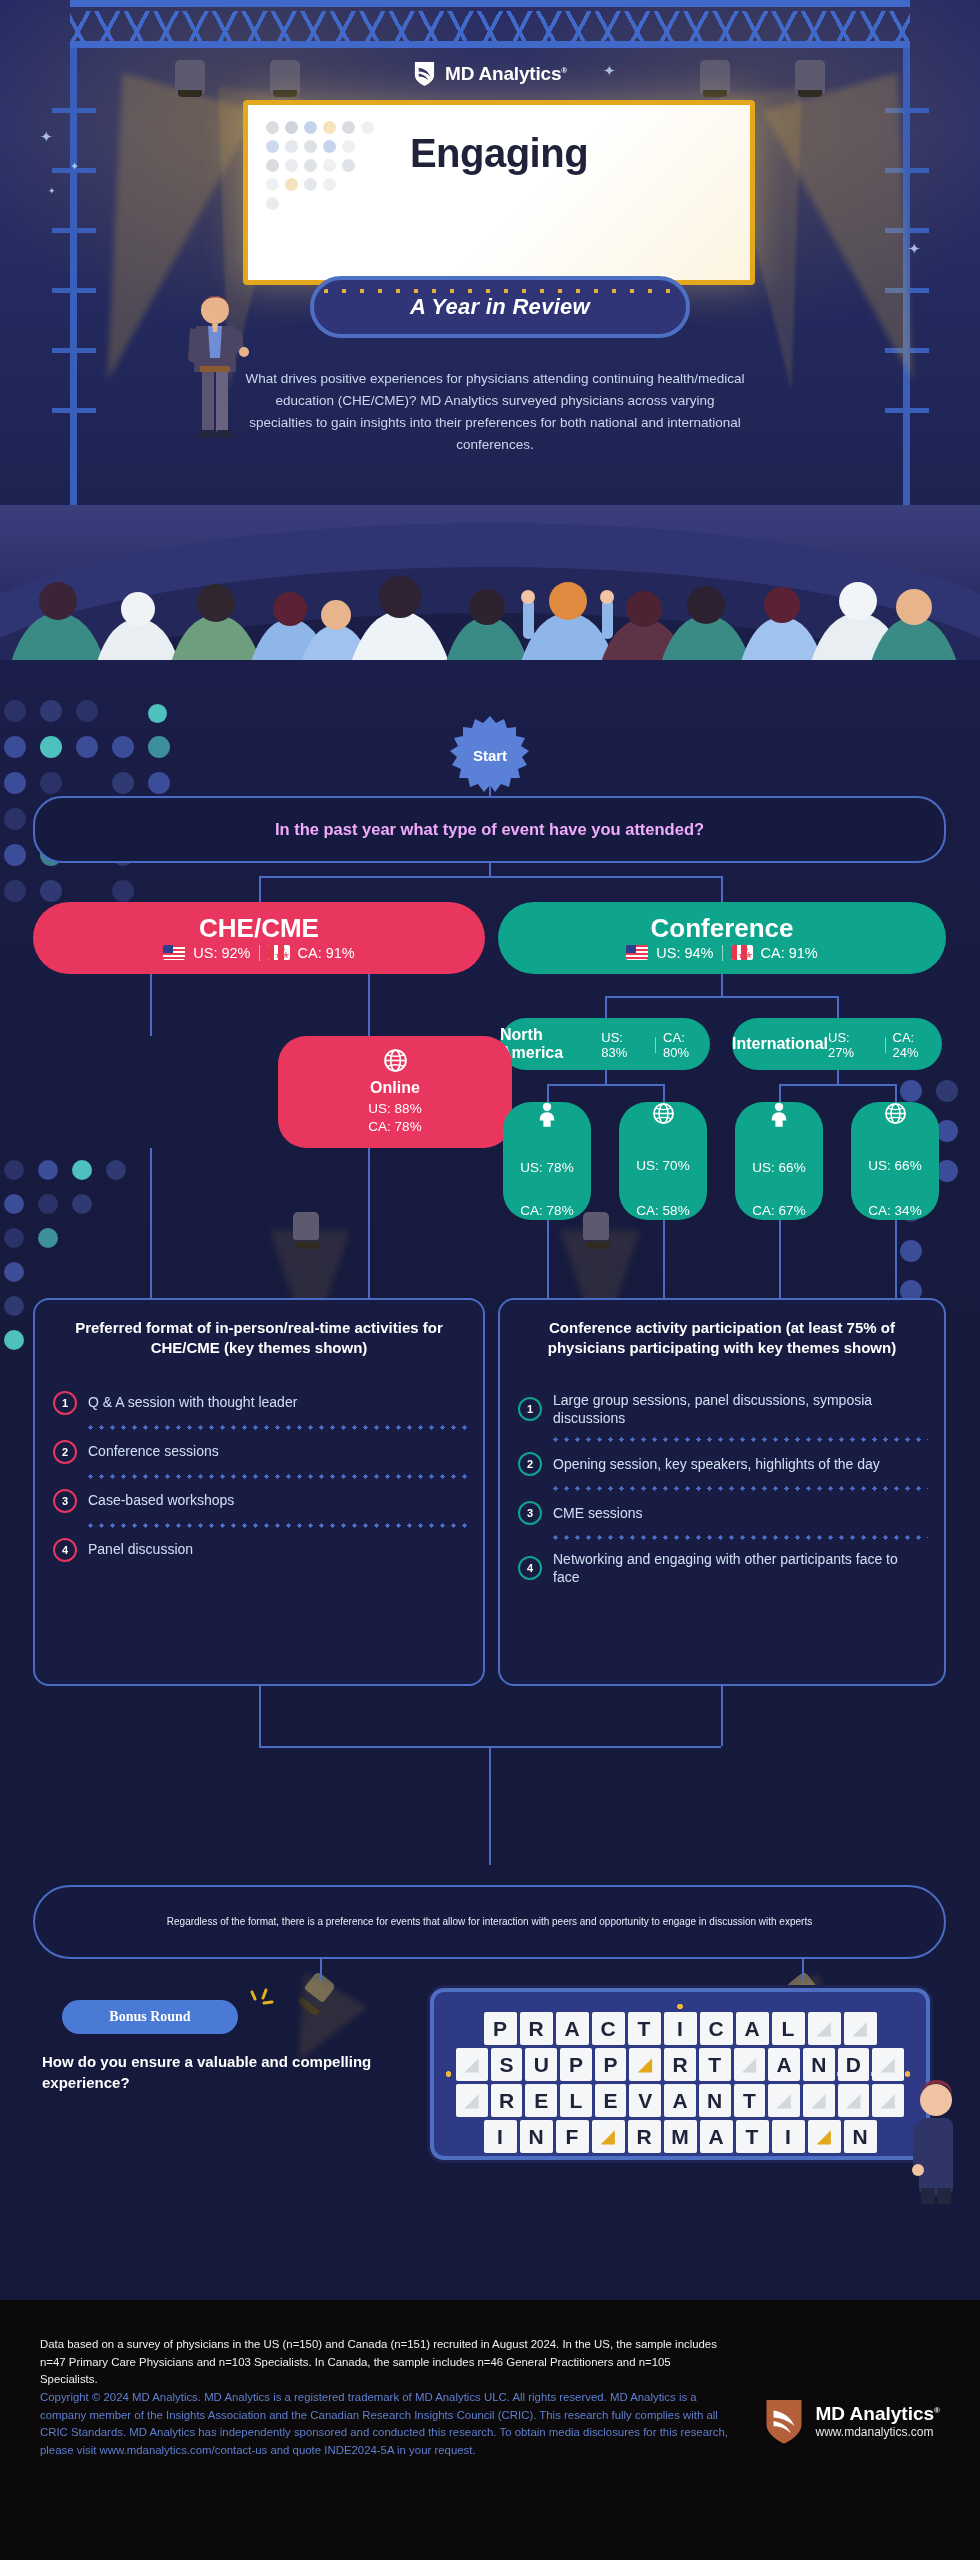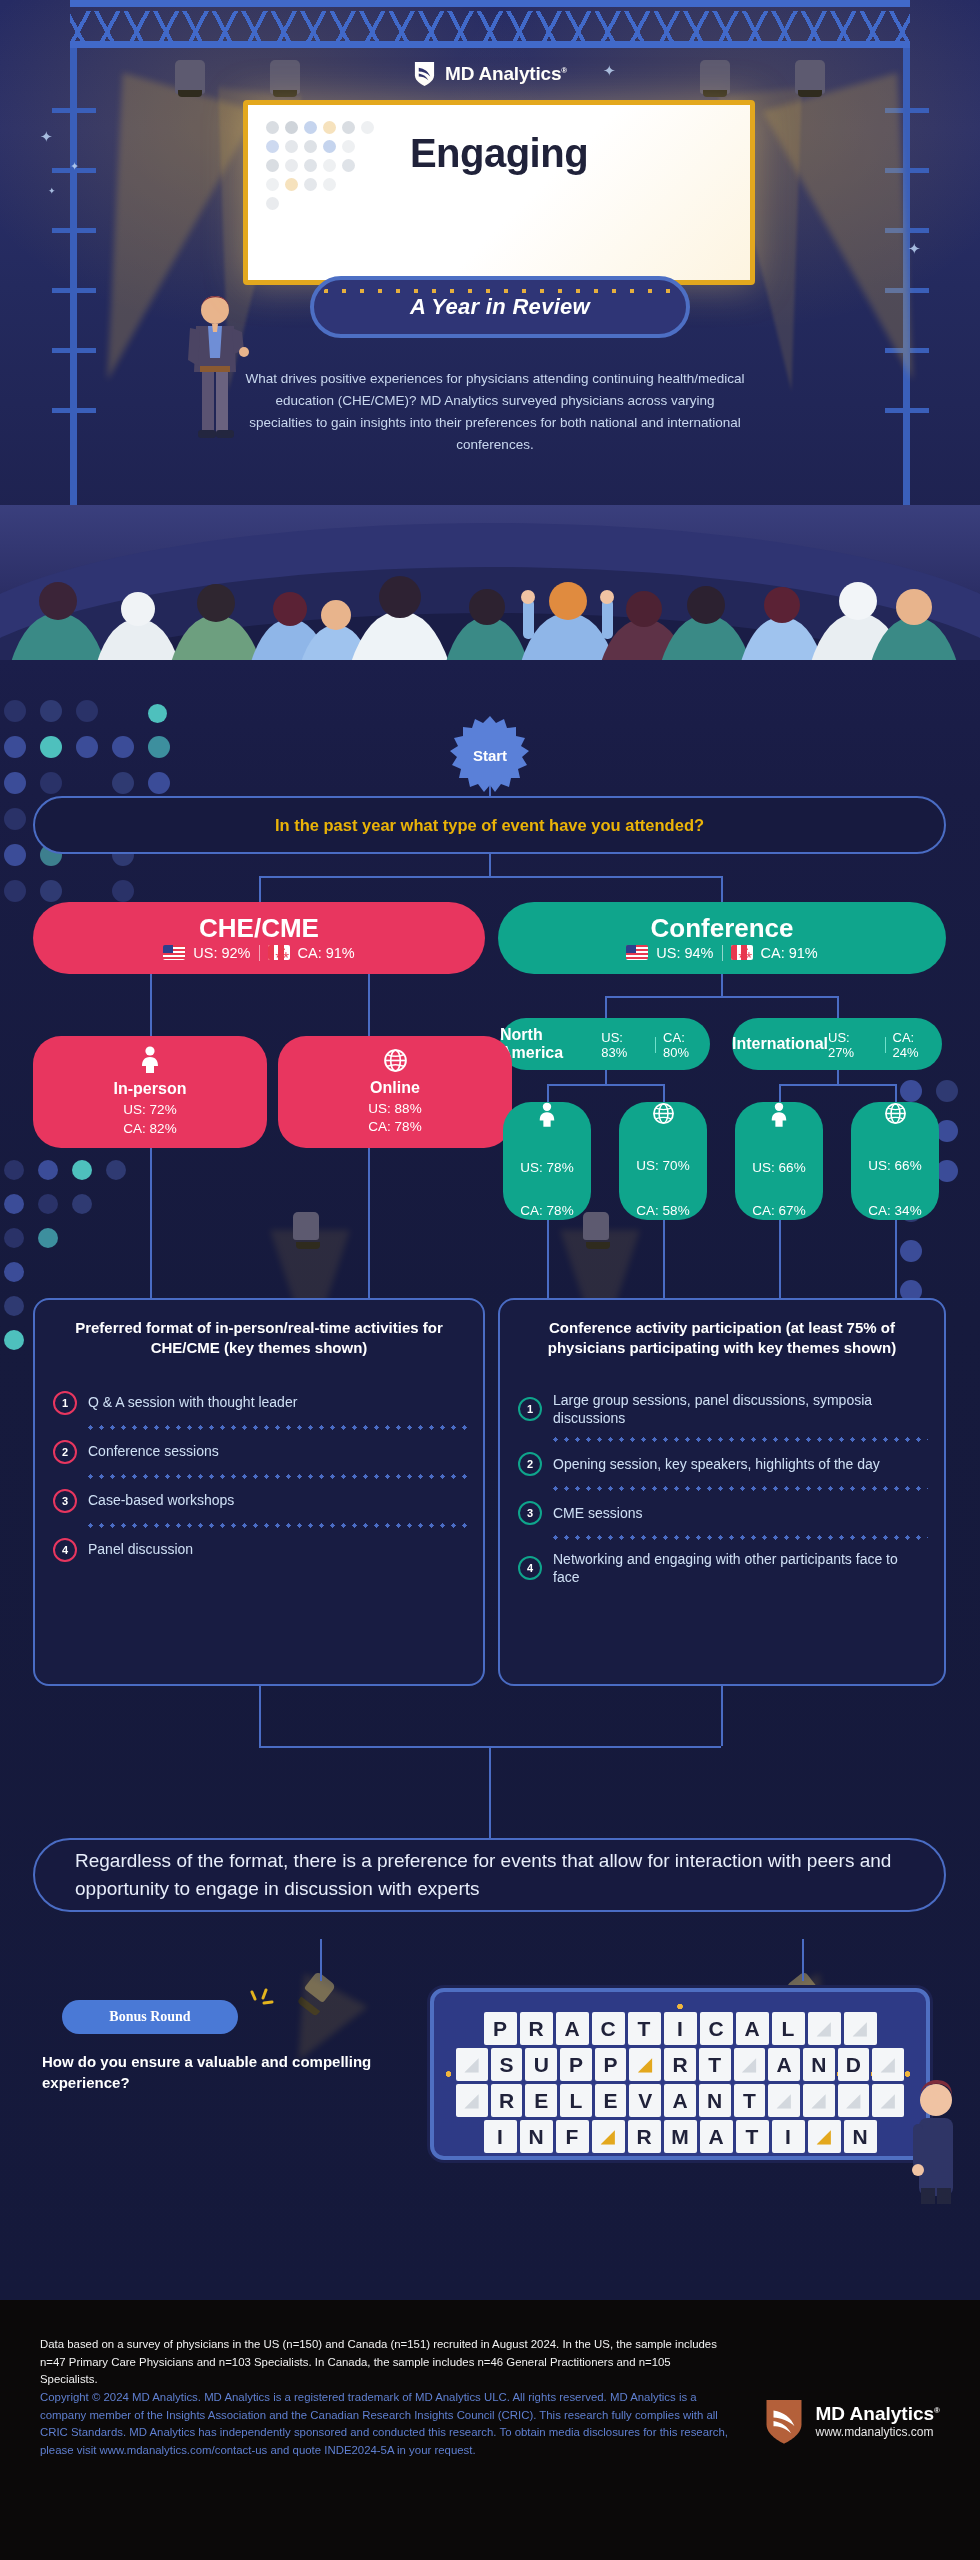--- a/index.html
+++ b/index.html
@@ -97,25 +97,25 @@
     display:flex; align-items:center; justify-content:center;
     color:#fff; font-size:15px; font-weight:bold; z-index:4;
   }
   .star-bg { position:absolute; inset:0; }
 
   .line { position:absolute; background:#4a6cc4; z-index:1; }
   .vline { width:2px; }
   .hline { height:2px; }
 
   .qbox {
-    position:absolute; left:33px; top:136px; width:913px; height:58px;
+    position:absolute; left:33px; top:136px; width:913px; height:67px;
     border:2px solid #4a6cc4; border-radius:29px;
     display:flex; align-items:center; justify-content:center; z-index:3;
     background:#171a3f;
-    font-size:16.5px; font-weight:bold; color:#eab308;
+    font-size:16.5px; font-weight:bold; color:#f0abfc;
   }
 
   .cat-pill {
     position:absolute; height:72px; border-radius:36px; z-index:3;
     display:flex; flex-direction:column; align-items:center; justify-content:center;
   }
   .cat-pill.pink { background:#e8365f; left:33px; top:242px; width:452px; }
   .cat-pill.green { background:#0fa58c; left:498px; top:242px; width:448px; }
   .cat-pill .cat-title { font-size:26px; font-weight:bold; color:#fff; line-height:1.05; }
   .cat-pill .cat-stats { display:flex; align-items:center; gap:8px; font-size:14.5px; color:#fff; margin-top:2px;}
@@ -153,24 +153,24 @@
   .rowitem { display:flex; align-items:center; gap:11px; padding:0 2px; }
   .num { flex:0 0 auto; width:24px; height:24px; border-radius:50%; border:2px solid #e8365f;
     display:flex; align-items:center; justify-content:center; font-size:11px; font-weight:bold; color:#fff; }
   .num.green { border-color:#0fa58c; }
   .rowtext { font-size:14px; color:#cfe0f5; line-height:1.3; }
   .dotrule { height:5px; margin:10px 0 10px 34px;
     background-image: radial-gradient(circle, #4a6cc4 2px, transparent 2.2px);
     background-size: 11px 5px; background-repeat: repeat-x; }
 
   .conclusion {
-    position:absolute; left:33px; top:1178px; width:913px; height:74px;
+    position:absolute; left:33px; top:1225px; width:913px; height:74px;
     border:2px solid #4a6cc4; border-radius:37px; z-index:3; background:#171a3f;
-    display:flex; align-items:center; justify-content:center; text-align:left;
-    font-size:19px; line-height:1.45; color:#e8eefb; padding:0 40px;
+    display:flex; align-items:center; justify-content:center; text-align:center;
+    font-size:10px; line-height:1.45; color:#e8eefb; padding:0 40px;
   }
 
   .bonus-pill {
     position:absolute; left:62px; top:1340px; width:176px; height:34px;
     background:#4a79d6; border-radius:17px; display:flex; align-items:center; justify-content:center;
     font-size:14px; font-weight:bold; color:#fff; z-index:3;font-family:Liberation Serif, serif;
   }
   .bonus-q { position:absolute; left:42px; top:1392px; width:340px; z-index:3;
     font-size:15px; font-weight:bold; line-height:1.38; color:#fff; }
   .sparkle { position:absolute; z-index:3; }
@@ -486,29 +486,20 @@
     <div class="line vline" style="left:605px; top:410px; height:14px;"></div>
     <div class="line hline" style="left:547px; top:424px; width:116px;"></div>
     <div class="line vline" style="left:547px; top:424px; height:18px;"></div>
     <div class="line vline" style="left:663px; top:424px; height:18px;"></div>
 
     <div class="line vline" style="left:837px; top:410px; height:14px;"></div>
     <div class="line hline" style="left:779px; top:424px; width:116px;"></div>
     <div class="line vline" style="left:779px; top:424px; height:18px;"></div>
     <div class="line vline" style="left:895px; top:424px; height:18px;"></div>
 
-    <div class="leaf pink" style="left:33px; top:376px; width:234px; height:112px;">
-      <svg class="leaf-icon" width="22" height="28" viewBox="0 0 22 28">
-        <circle cx="11" cy="5" r="4.6" fill="#fff"></circle>
-        <path d="M11 11 C5 11 3 15 3 20 L7 20 L7 27 L15 27 L15 20 L19 20 C19 15 17 11 11 11 Z" fill="#fff"></path>
-      </svg>
-      <div class="leaf-name">In-person</div>
-      <div class="leaf-stat">US: 72%</div>
-      <div class="leaf-stat">CA: 82%</div>
-    </div>
     <div class="leaf pink" style="left:278px; top:376px; width:234px; height:112px;">
       <svg class="leaf-icon" width="25" height="25" viewBox="0 0 24 24">
         <circle cx="12" cy="12" r="10" fill="none" stroke="#fff" stroke-width="1.8"></circle>
         <ellipse cx="12" cy="12" rx="4.6" ry="10" fill="none" stroke="#fff" stroke-width="1.6"></ellipse>
         <line x1="2" y1="12" x2="22" y2="12" stroke="#fff" stroke-width="1.6"></line>
         <path d="M4 6.5 Q12 9.5 20 6.5" fill="none" stroke="#fff" stroke-width="1.4"></path>
         <path d="M4 17.5 Q12 14.5 20 17.5" fill="none" stroke="#fff" stroke-width="1.4"></path>
       </svg>
       <div class="leaf-name">Online</div>
       <div class="leaf-stat">US: 88%</div>

